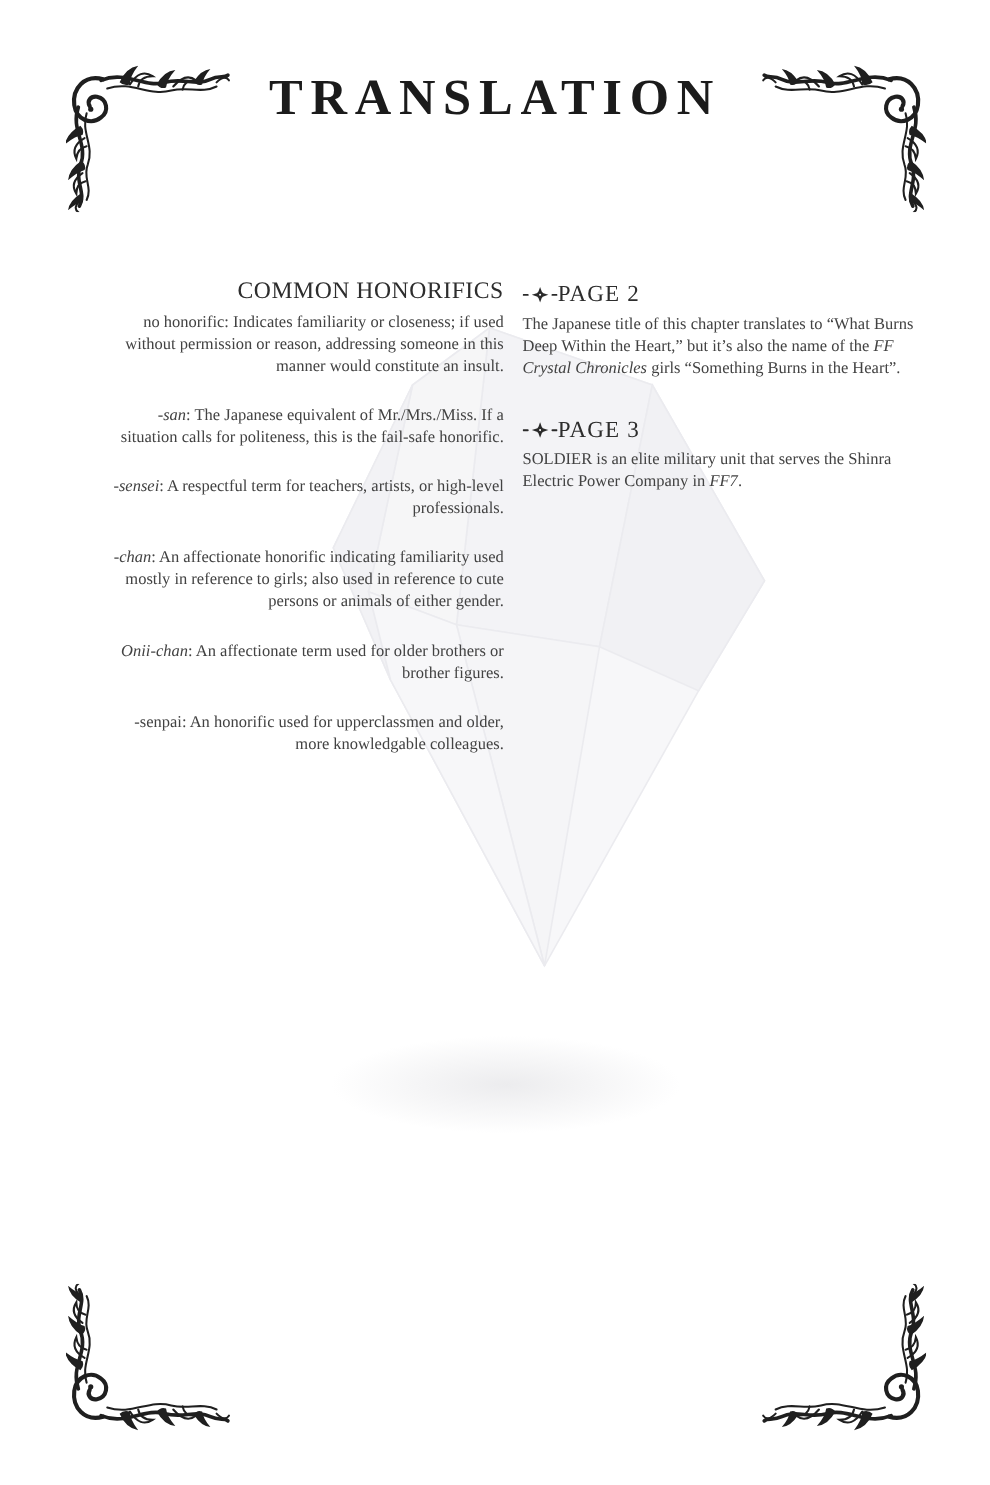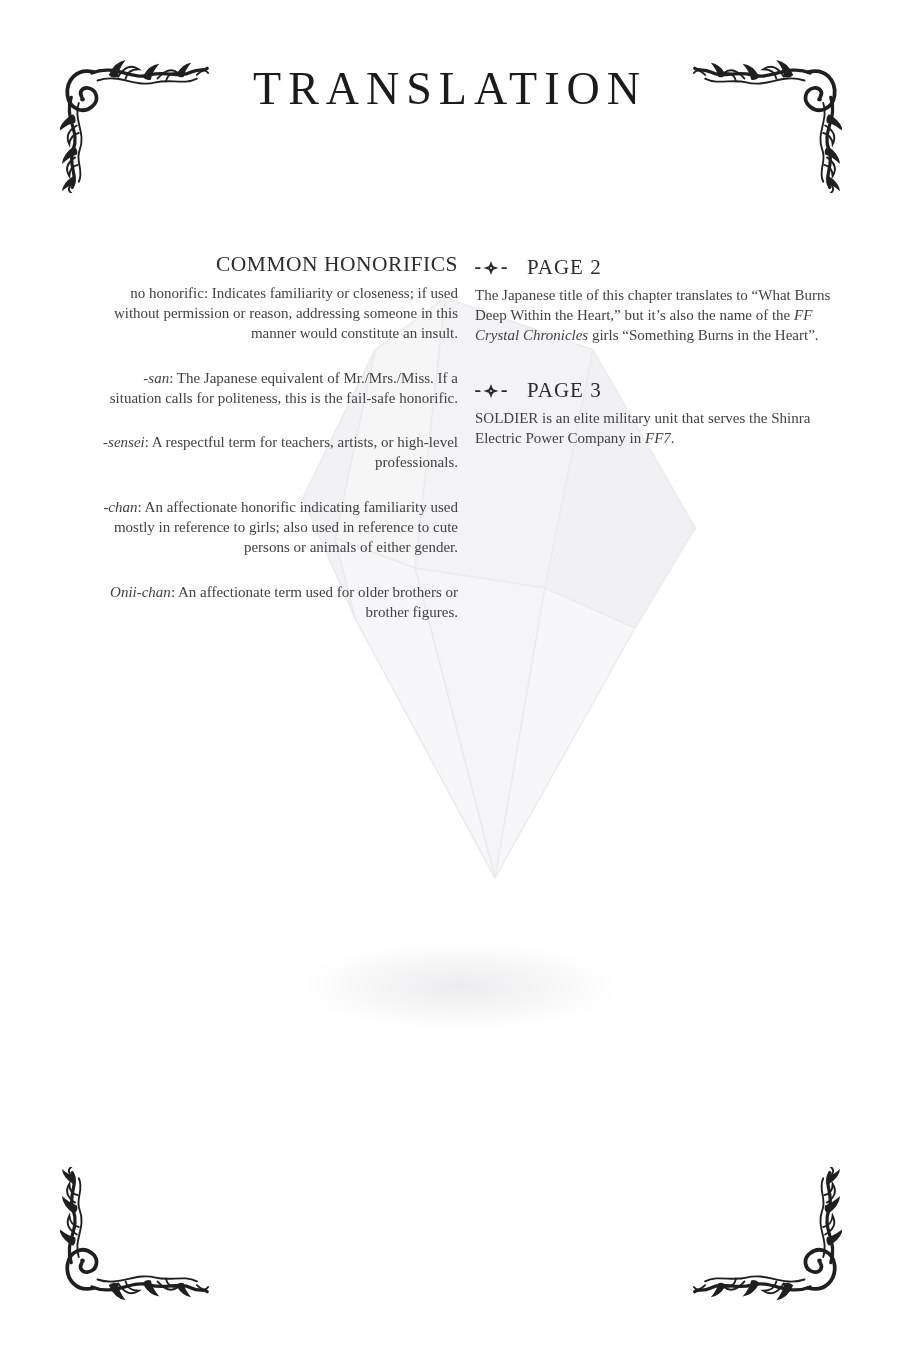--- a/index.html
+++ b/index.html
@@ -28,37 +28,37 @@
   .corner.tr{top:58px;right:58px;transform:scaleX(-1);}
   .corner.bl{bottom:48px;left:60px;transform:scaleY(-1);}
   .corner.br{bottom:48px;right:58px;transform:scale(-1,-1);}
   
   .title{
     position:absolute;top:60px;left:0;right:0;
     text-align:center;z-index:2;
     color:#1b1b1b;
     font-size:46px;line-height:1.26;
     letter-spacing:7px;
-    font-weight:normal;margin:0;
+    font-weight:bold;margin:0;
   }
   .title span{display:block;}
   
   .col{position:absolute;z-index:2;}
   .col-left{left:90px;top:252px;width:368px;text-align:right;}
   .col-right{left:475px;top:255px;width:356px;}
   .col h2{
     font-size:21.5px;font-weight:normal;color:#2d2d2d;
     letter-spacing:.5px;margin:0 0 6px 0;line-height:1.2;
   }
   .para{
     font-size:15px;line-height:1.33;margin:0 0 25px 0;
   }
   .italic{font-style:italic;}
   .sec-head{
-    display:flex;align-items:center;gap:20px;
+    display:flex;align-items:center;gap:0;
     font-size:21px;font-weight:normal;color:#2d2d2d;
     letter-spacing:1px;margin:0 0 6px 0;line-height:1.2;
   }
   .orn{width:32px;height:16px;flex:0 0 auto;color:#2a2a2a;}
   .section{margin:0 0 32px 0;}
   .defs{position:absolute;width:0;height:0;overflow:hidden;}
 </style>
 </head>
 <body>
 
@@ -141,20 +141,21 @@
 
     <p class="para"><span class="italic">-san</span><span>: The Japanese equivalent of Mr./Mrs./Miss. If a situation calls for politeness, this is the fail-safe honorific.</span></p>
 
 
     <p class="para"><span class="italic">-sensei</span><span>: A respectful term for teachers, artists, or high-level professionals.</span></p>
 
     <p class="para"><span class="italic">-chan</span><span>: An affectionate honorific indicating familiarity used mostly in reference to girls; also used in reference to cute persons or animals of either gender.</span></p>
 
     <p class="para"><span class="italic">Onii-chan</span><span>: An affectionate term used for older brothers or brother figures.</span></p>
 
+    <p class="para"><span>-senpai</span><span>: An honorific used for upperclassmen and older, more knowledgable colleagues.</span></p>
   </div>
 
   <div class="col col-right">
 
     <div class="section">
       <h3 class="sec-head">
         <svg class="orn">
             <use href="#section-ornament"></use>
           </svg>
         <span>PAGE 2</span>

